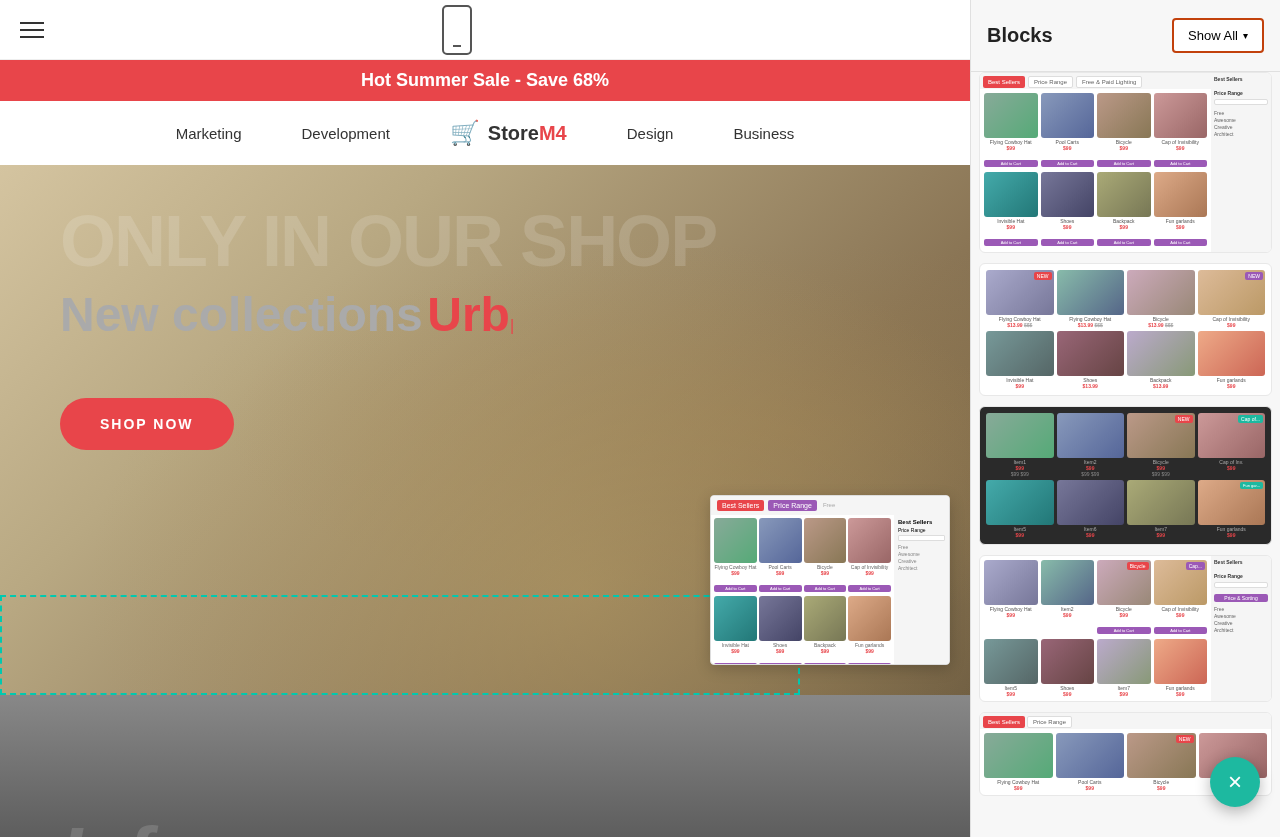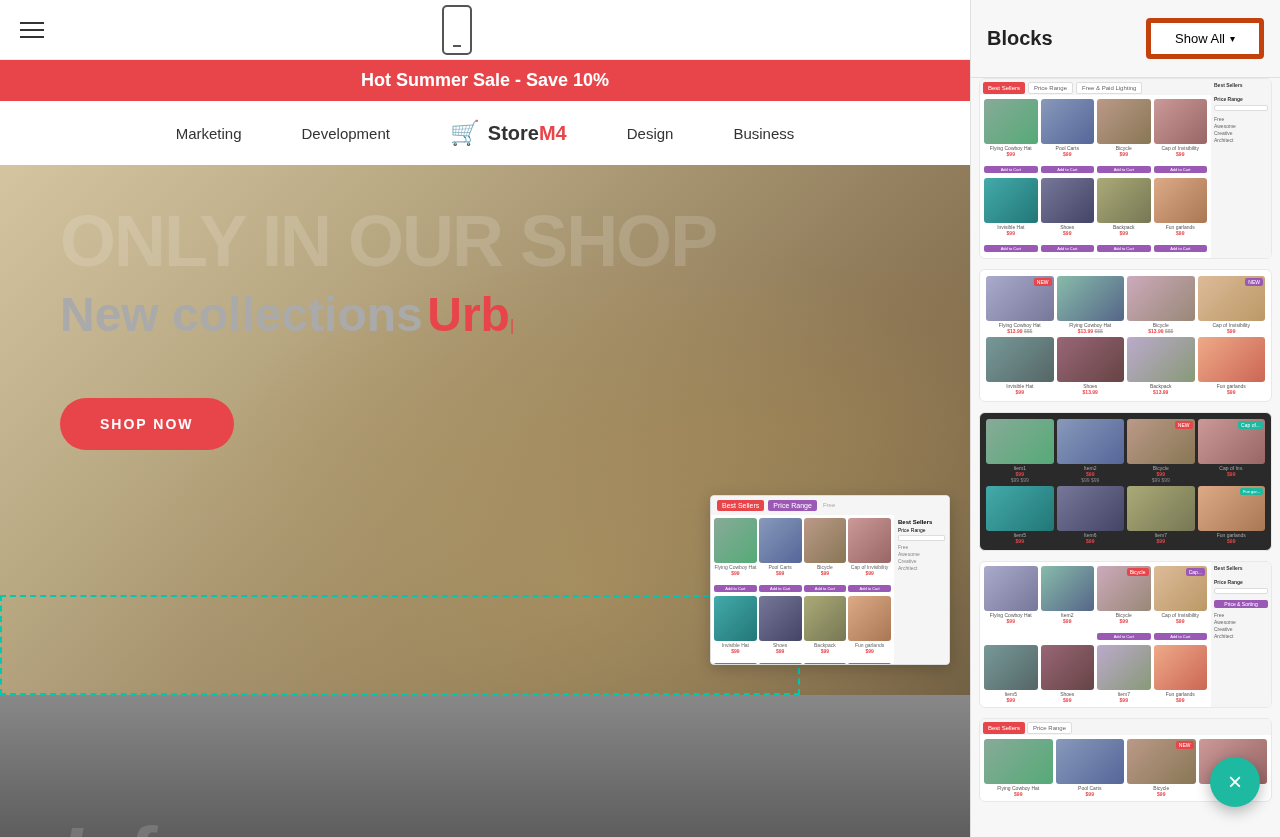--- a/index.html
+++ b/index.html
@@ -219,23 +219,23 @@
       justify-content: space-between;
       padding: 18px 16px;
       background: #f7f7f7;
       border-bottom: 1px solid #e0e0e0;
     }
     .sidebar-title {
       font-size: 20px; font-weight: 700; color: #222;
     }
     .show-all-btn {
       background: #fff;
-      border: 5px solid #c2410c;
+      border: 2px solid #c2410c;
       border-radius: 4px;
-      padding: 8px 24px;
+      padding: 8px 14px;
       font-size: 13px;
       cursor: pointer;
       display: flex; align-items: center; gap: 5px;
     }
     .show-all-btn .arrow { font-size: 10px; }
 
     .sidebar-section-label {
       padding: 10px 16px 6px;
       font-size: 14px; font-weight: 600; color: #555;
     }
@@ -350,21 +350,21 @@
     <div class="hamburger">
       <span></span>
         <span></span>
         <span></span>
     </div>
     <div class="phone-icon"></div>
     <div style="width:80px"></div>
   </div>
 
   <div class="announcement-bar">
-    <span>Hot Summer Sale - Save 10%</span>
+    <span>Hot Summer Sale - Save 68%</span>
   </div>
 
   <div class="nav-bar">
     <a class="nav-item">Marketing</a>
     <a class="nav-item">Development</a>
     <div class="logo-area">
       <span class="logo-icon">🛒</span>
       <span class="logo-text">
         <span style="color:#333">Store</span><span style="color:#e8454a">M4</span>
       </span>

